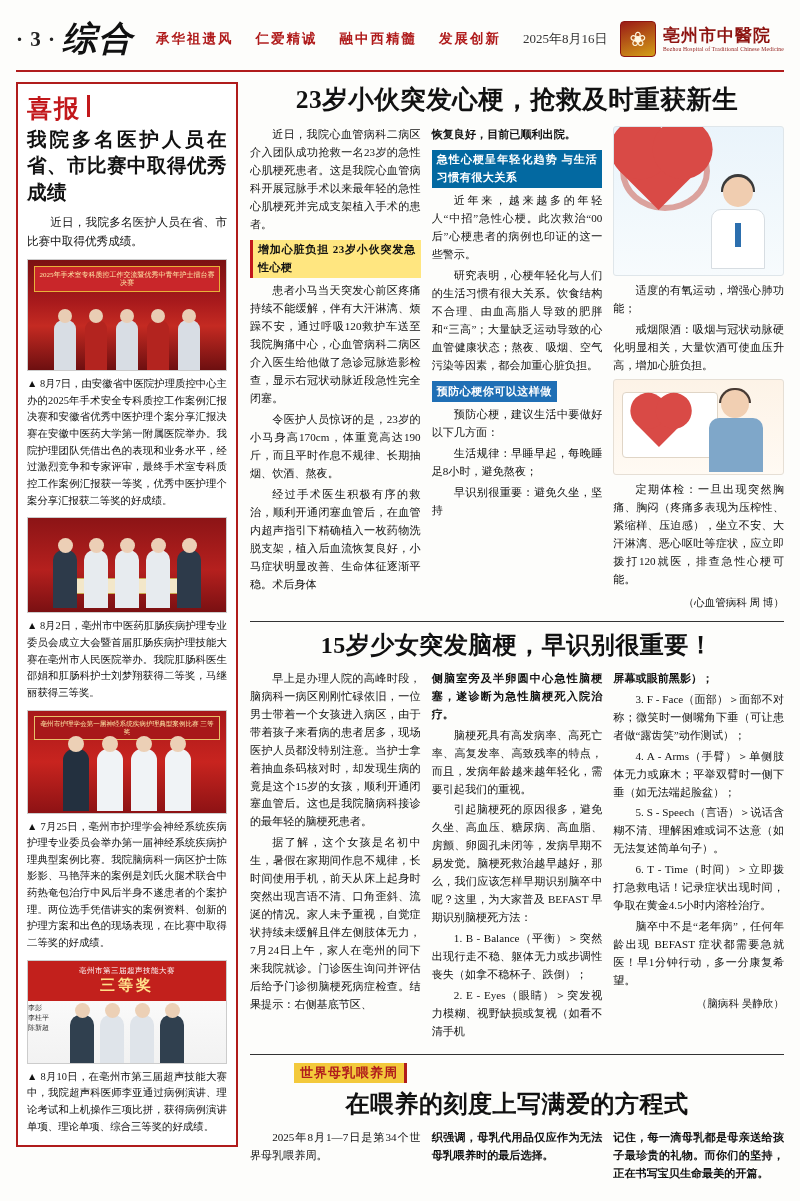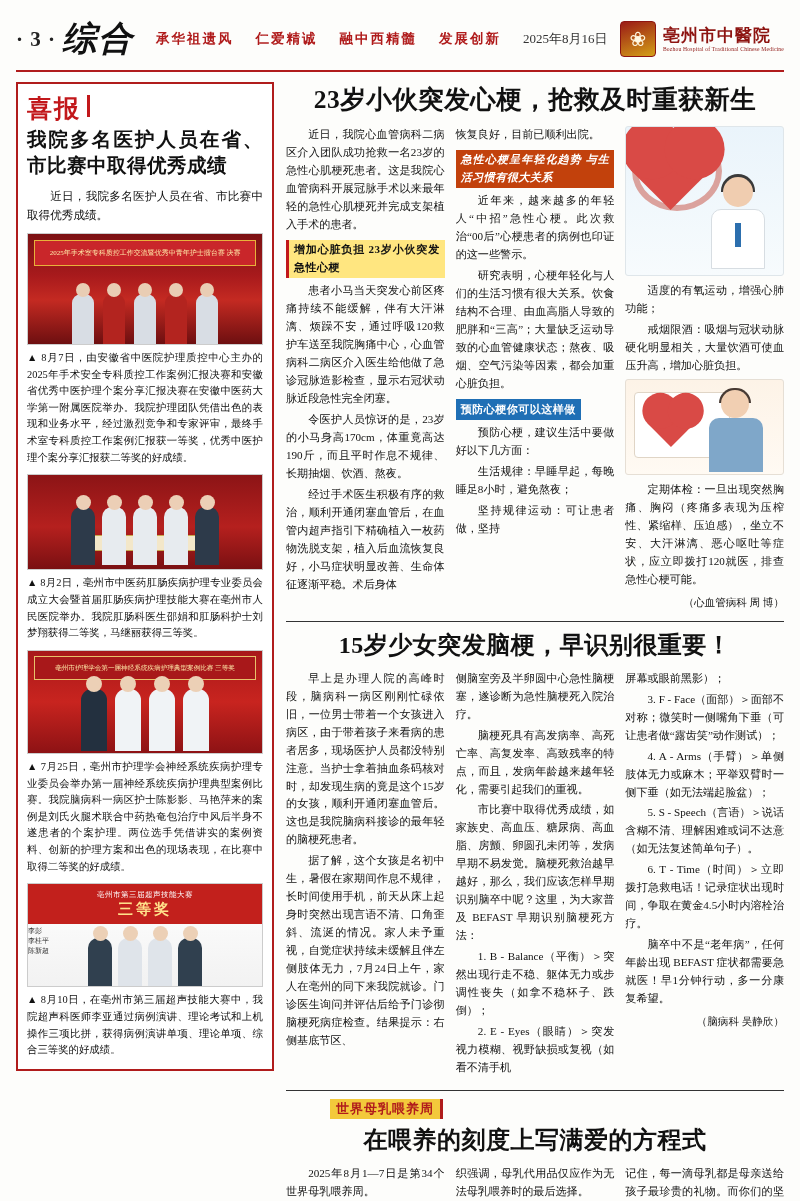--- a/index.html
+++ b/index.html
@@ -59,21 +59,21 @@
   .brand-cn {
     font-size: 17px; font-weight: bold; color: #8d1411; letter-spacing: 1px;
   }
   .brand-en { font-size: 5.6px; color: #8d1411; letter-spacing: .2px; }
 
   
   .content {
     display: flex; gap: 12px; margin-top: 10px;
     height: 1110px;
   }
-  .col-left { width: 258px; flex: none; }
+  .col-left { width: 222px; flex: none; }
   .col-right { flex: 1; }
 
   
   .redbox {
     border: 2px solid #b01c1c; padding: 8px 9px 10px 9px;
     background: #fff;
   }
   .redbox-head {
     display: flex; align-items: baseline; gap: 6px; margin-bottom: 2px;
   }
@@ -143,28 +143,28 @@
   }
   .headline2 {
     font-size: 24px; font-weight: bold; text-align: center;
     letter-spacing: .5px; line-height: 1.25; margin: 6px 0 10px 0;
   }
   .rule-top { border-top: 1px solid #333; margin: 10px 0 8px 0; }
 
   .three { display: flex; gap: 11px; justify-content: center; }
   .tcol { flex: 1; font-size: 11.1px; line-height: 1.62; text-align: justify; }
   .tcol p { margin: 0 0 3px 0; text-indent: 2em; }
-  .tcol p.noind { text-indent: 0; }
+  .tcol p.noind { text-indent: 0; font-weight: bold; }
 
   .subhead {
     display: inline-block; background: #1f6fb5; color: #fff;
     font-size: 11px; font-weight: bold; padding: 1.5px 5px; margin: 3px 0 4px 0;
     letter-spacing: .5px;
   }
-  .subhead.teal { background: #c2410c; font-style: italic; }
+  .subhead.teal { background: #0369a1; }
   .subhead.hl {
     background: #ffe680; color: #111; border-left: 3px solid #c2181b;
   }
   .signature { text-align: right; font-size: 10.6px; margin-top: 5px; }
 
   
   .illus {
     width: 100%; height: 150px; border: 1px solid #dfe6ea; border-radius: 3px;
     background: linear-gradient(180deg,#eaf4fb 0%,#f7fbfd 100%);
     position: relative; overflow: hidden; margin-bottom: 6px;
@@ -318,21 +318,21 @@
           </div>
 
           <div class="tcol">
             <p class="noind">恢复良好，目前已顺利出院。</p>
             <div class="subhead teal">急性心梗呈年轻化趋势 与生活习惯有很大关系</div>
             <p>近年来，越来越多的年轻人“中招”急性心梗。此次救治“00后”心梗患者的病例也印证的这一些警示。</p>
             <p>研究表明，心梗年轻化与人们的生活习惯有很大关系。饮食结构不合理、由血高脂人导致的肥胖和“三高”；大量缺乏运动导致的心血管健康状态；熬夜、吸烟、空气污染等因素，都会加重心脏负担。</p>
             <div class="subhead">预防心梗你可以这样做</div>
             <p>预防心梗，建议生活中要做好以下几方面：</p>
             <p>生活规律：早睡早起，每晚睡足8小时，避免熬夜；</p>
-            <p>坚持规律运动：可让患者做，坚持</p>
+            <p>早识别很重要：避免久坐，坚持</p>
           </div>
 
           <div class="tcol">
             <div class="illus">
               <div class="vessel"></div>
               <div class="heart"></div>
               <div class="doc">
                 <div class="hair"></div>
                 <div class="head"></div>
                 <div class="body"></div>
@@ -360,21 +360,21 @@
       <div>
         <div class="headline2">15岁少女突发脑梗，早识别很重要！</div>
         <div class="three">
           <div class="tcol">
             <p>早上是办理人院的高峰时段，脑病科一病区刚刚忙碌依旧，一位男士带着一个女孩进入病区，由于带着孩子来看病的患者居多，现场医护人员都没特别注意。当护士拿着抽血条码核对时，却发现生病的竟是这个15岁的女孩，顺利开通闭塞血管后。这也是我院脑病科接诊的最年轻的脑梗死患者。</p>
             <p>据了解，这个女孩是名初中生，暑假在家期间作息不规律，长时间使用手机，前天从床上起身时突然出现言语不清、口角歪斜、流涎的情况。家人未予重视，自觉症状持续未缓解且伴左侧肢体无力，7月24日上午，家人在亳州的同下来我院就诊。门诊医生询问并评估后给予门诊彻脑梗死病症检查。结果提示：右侧基底节区、</p>
           </div>
           <div class="tcol">
             <p class="noind">侧脑室旁及半卵圆中心急性脑梗塞，遂诊断为急性脑梗死入院治疗。</p>
             <p>脑梗死具有高发病率、高死亡率、高复发率、高致残率的特点，而且，发病年龄越来越年轻化，需要引起我们的重视。</p>
-            <p>市比赛中取得优秀成绩，如家族史、高血压、糖尿病、高血脂、房颤、卵圆孔未闭等，发病早期不易发觉。脑梗死救治越早越好，那么，我们应该怎样早期识别脑卒中呢？这里，为大家普及 BEFAST 早期识别脑梗死方法：</p>
+            <p>引起脑梗死的原因很多，避免久坐、高血压、糖尿病、高血脂、房颤、卵圆孔未闭等，发病早期不易发觉。脑梗死救治越早越好，那么，我们应该怎样早期识别脑卒中呢？这里，为大家普及 BEFAST 早期识别脑梗死方法：</p>
             <p>1. B - Balance（平衡）＞突然出现行走不稳、躯体无力或步调性丧失（如拿不稳杯子、跌倒）；</p>
             <p>2. E - Eyes（眼睛）＞突发视力模糊、视野缺损或复视（如看不清手机</p>
           </div>
           <div class="tcol">
             <p class="noind">屏幕或眼前黑影）；</p>
             <p>3. F - Face（面部）＞面部不对称；微笑时一侧嘴角下垂（可让患者做“露齿笑”动作测试）；</p>
             <p>4. A - Arms（手臂）＞单侧肢体无力或麻木；平举双臂时一侧下垂（如无法端起脸盆）；</p>
             <p>5. S - Speech（言语）＞说话含糊不清、理解困难或词不达意（如无法复述简单句子）。</p>
             <p>6. T - Time（时间）＞立即拨打急救电话！记录症状出现时间，争取在黄金4.5小时内溶栓治疗。</p>
             <p>脑卒中不是“老年病”，任何年龄出现 BEFAST 症状都需要急就医！早1分钟行动，多一分康复希望。</p>

